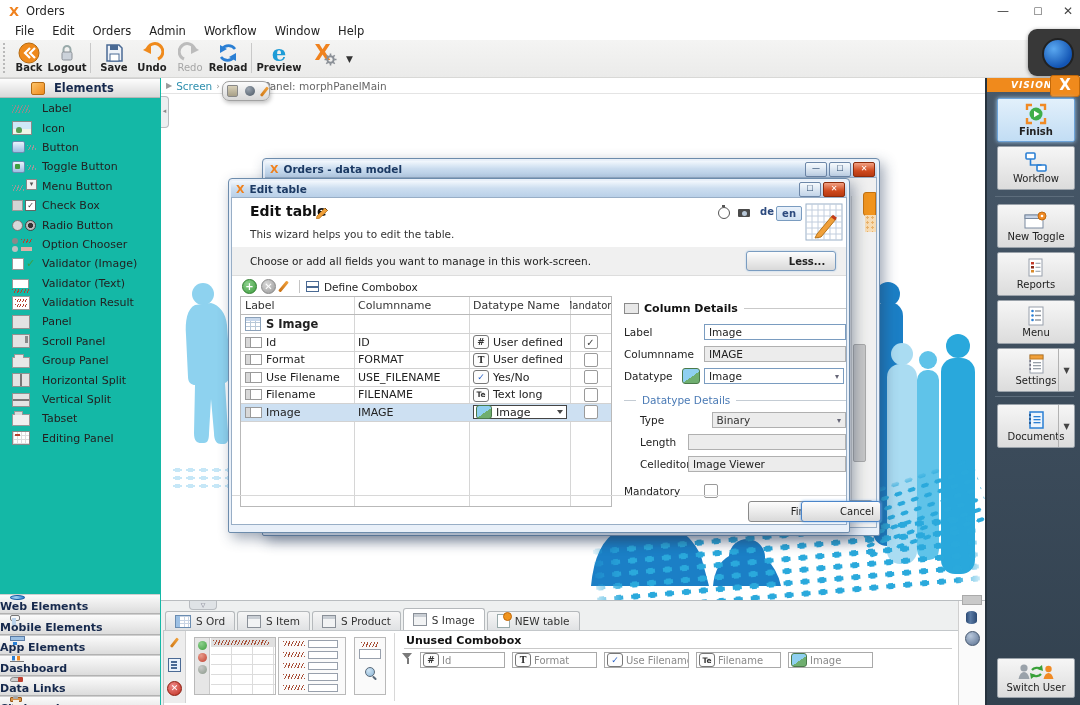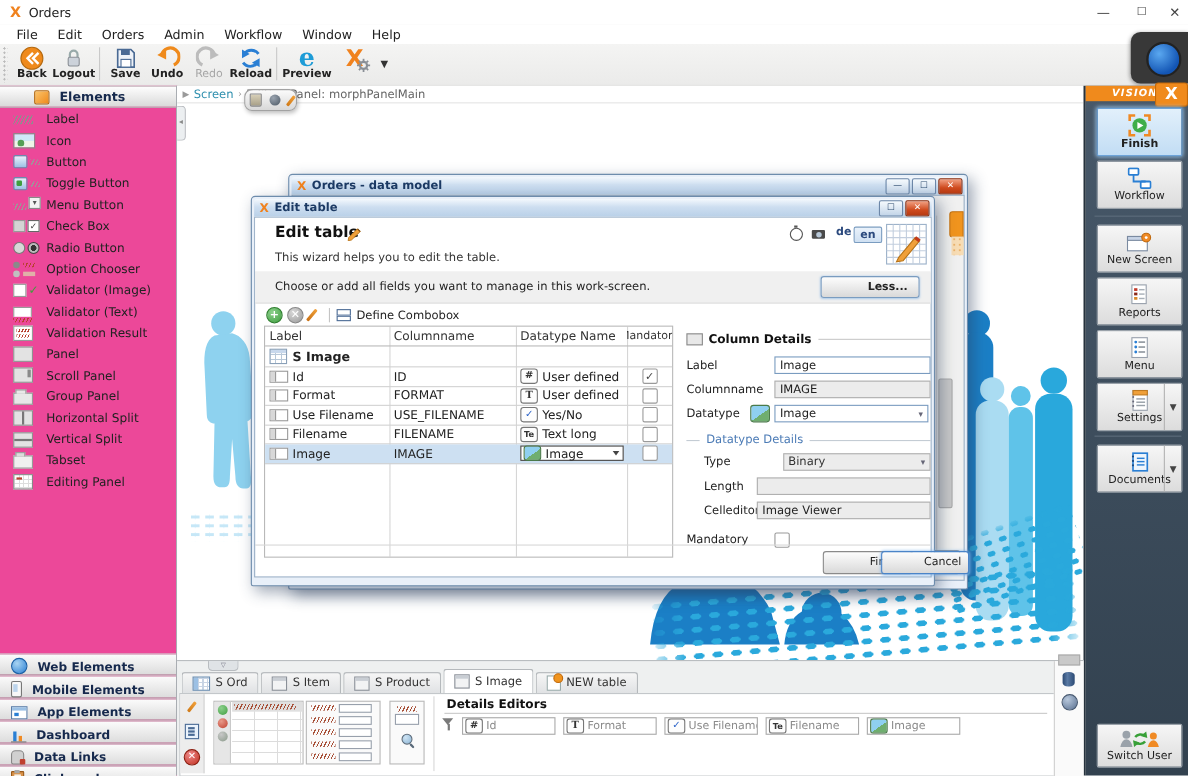--- a/index.html
+++ b/index.html
@@ -18,21 +18,21 @@
   .tbtn .tic{height:23px;display:flex;align-items:center;justify-content:center;}
   .tbtn .tlb{font-size:10px;font-weight:bold;color:#222;margin-top:-2px;}
   .tbtn.dis .tlb{color:#a6a6a6;font-weight:normal;}
   .tsep{width:1px;height:30px;background:#c9c9c9;margin:3px 4px 0 4px;}
   .e-glyph{font-family:"DejaVu Serif","Liberation Serif",serif;font-weight:bold;font-size:23px;color:#1e9cd7;line-height:20px;}
   .x-glyph{font-weight:bold;font-size:21px;color:#f0821e;line-height:20px;letter-spacing:-1px;}
   .tb-caret{margin:14px 0 0 4px;color:#333;font-size:9px;}
   #edge-widget{right:0;top:29px;width:52px;height:47px;background:#383838;border-radius:9px 0 0 9px;box-shadow:0 1px 4px rgba(0,0,0,.4);}
   #edge-widget .orb{position:absolute;right:6px;top:9px;width:28px;height:28px;border-radius:50%;background:radial-gradient(circle at 35% 32%,#5aa8f0,#1355b4 70%);border:2px solid #222;}
   
-  #lsb{left:0;top:78px;width:160px;height:627px;background:#ec4899;border-right:1px solid #a9adb2;}
+  #lsb{left:0;top:78px;width:160px;height:627px;background:#14b8a6;border-right:1px solid #a9adb2;padding-left:36px;}
   .acc-hd{height:18px;background:linear-gradient(#fdfdfd,#d9d9d9);border-bottom:1px solid #b6b6b6;border-top:1px solid #cfcfcf;display:flex;align-items:center;}
   .acc-hd .alb{font-weight:bold;font-size:11.5px;color:#16294d;}
   #elements-header{position:absolute;left:0;top:0;width:160px;}
   #elements-header .cube{width:12px;height:11px;margin:0 9px 0 31px;background:linear-gradient(135deg,#fcc46a,#ef8a1c);border:1px solid #b36a14;border-radius:2px;}
   #elements-list{position:absolute;left:0;top:21px;width:159px;}
   .pal-item{height:19.4px;display:flex;align-items:center;}
   .pal-ic-box{width:30px;margin-left:12px;display:flex;align-items:center;}
   .pal-lb{color:#222;font-size:11px;}
   
   .pi{position:relative;display:inline-block;}
@@ -62,21 +62,21 @@
   .pi-horizontal-split::after{content:"";position:absolute;left:7px;top:0;width:2px;height:12px;background:#777;}
   .pi-vertical-split::after{content:"";position:absolute;left:0;top:5px;width:16px;height:2px;background:#777;}
   .pi-group-panel{width:16px;height:9px;margin-top:3px;border:1px solid #999;background:#e8e8e8;}
   .pi-group-panel::before{content:"";position:absolute;left:1px;top:-4px;width:8px;height:3px;border:1px solid #999;border-bottom:none;background:#e8e8e8;}
   .pi-tabset{width:16px;height:10px;margin-top:2px;border:1px solid #999;background:#f0f0f0;}
   .pi-tabset::before{content:"";position:absolute;left:1px;top:-4px;width:7px;height:3px;border:1px solid #999;border-bottom:none;background:#dcdcdc;}
   .pi-editing-panel{width:16px;height:12px;border:1px solid #888;background:#fff;background-image:repeating-linear-gradient(0deg,#ddd 0 1px,transparent 1px 4px),repeating-linear-gradient(90deg,#ddd 0 1px,transparent 1px 4px);}
   .pi-editing-panel::after{content:"";position:absolute;left:2px;top:2px;width:5px;height:2px;background:#b8402e;}
   
   #accordion{position:absolute;left:0;top:516px;width:160px;}
-  .acc-item{height:18.4px;background:linear-gradient(#fbfbfb,#dcdcdc);border-top:1px solid #cfcfcf;border-bottom:1px solid #b2b2b2;display:flex;align-items:flex-end;}
+  .acc-item{height:18.4px;background:linear-gradient(#fbfbfb,#dcdcdc);border-top:1px solid #cfcfcf;border-bottom:1px solid #b2b2b2;display:flex;align-items:flex-start;flex-direction:column;}
   .acc-item .ai{margin:0 9px 0 10px;}
   .acc-item .alb{font-weight:bold;font-size:11px;color:#16294d;}
   .ai{display:inline-block;position:relative;width:14px;height:14px;}
   .ai-web{width:13px;height:13px;border-radius:50%;background:radial-gradient(circle at 35% 32%,#a8d4f2,#2a7fd4);border:1px solid #1a5fa4;}
   .ai-mobile{width:8px;height:13px;margin-left:3px;border:1px solid #777;border-radius:2px;background:#f8f8f8;}
   .ai-mobile::after{content:"";position:absolute;left:1px;top:2px;width:4px;height:7px;background:#bcd4ec;}
   .ai-app{width:13px;height:10px;margin-top:2px;border:1px solid #5a7ca6;background:#fff;}
   .ai-app::before{content:"";position:absolute;left:0;top:0;width:13px;height:3px;background:#9cc0e4;}
   .ai-app::after{content:"";position:absolute;left:2px;top:5px;width:4px;height:3px;background:#2a7fd4;}
   .ai-dashboard{border-bottom:1px solid #777;background:linear-gradient(#2a7fd4,#2a7fd4) 2px 100%/3px 9px no-repeat,linear-gradient(#f08a24,#f08a24) 7px 100%/3px 5px no-repeat;}
@@ -751,21 +751,21 @@
     <span class="vlbl">Workflow</span>
   </div>
   <div class="vsep-line" style="top:118px;"></div>
   <div class="vbtn" style="top:126px;">
     <svg width="24" height="19">
         <rect x="1" y="4" width="18" height="13" fill="#fff" stroke="#7a8aa0"></rect>
         <rect x="1" y="4" width="18" height="3.5" fill="#c8d4e6" stroke="#7a8aa0"></rect>
         <circle cx="18" cy="5" r="4" fill="#f08a24" stroke="#c06a10"></circle>
         <circle cx="18" cy="5" r="1.3" fill="#fff"></circle>
       </svg>
-    <span class="vlbl">New Screen</span>
+    <span class="vlbl">New Toggle</span>
   </div>
   <div class="vbtn" style="top:222px;">
     <svg width="18" height="20">
         <rect x="2" y="1" width="14" height="18" fill="#fff" stroke="#98a0ac"></rect>
         <circle cx="5.5" cy="5" r="1.3" fill="#2a7fd4"></circle>
         <rect x="8" y="4.3" width="6" height="1.4" fill="#8a929a"></rect>
         <circle cx="5.5" cy="9.5" r="1.3" fill="#2a7fd4"></circle>
         <rect x="8" y="8.8" width="6" height="1.4" fill="#8a929a"></rect>
         <circle cx="5.5" cy="14" r="1.3" fill="#2a7fd4"></circle>
         <rect x="8" y="13.3" width="6" height="1.4" fill="#8a929a"></rect>
@@ -887,21 +887,21 @@
           <span class="fl"></span>
           <span class="fi"></span>
         </div>
     </div>
     <div class="thumb-box" id="thumb-search" style="left:190px;top:6px;width:30px;height:56px;background:#fafafa;">
       <div class="fl"></div>
       <div class="fi"></div>
       <div class="mag"></div>
     </div>
     <div id="ue-sep"></div>
-    <div id="ue-title">Details Editors</div>
+    <div id="ue-title">Unused Combobox</div>
     <div id="ue-line"></div>
     <div id="funnel"></div>
     <div id="ue-row">
         <div class="editor-chip">
           <span class="dtc dtc-number"></span>
           <span>Id</span>
         </div>
         <div class="editor-chip">
           <span class="dtc dtc-text"></span>
           <span>Format</span>

